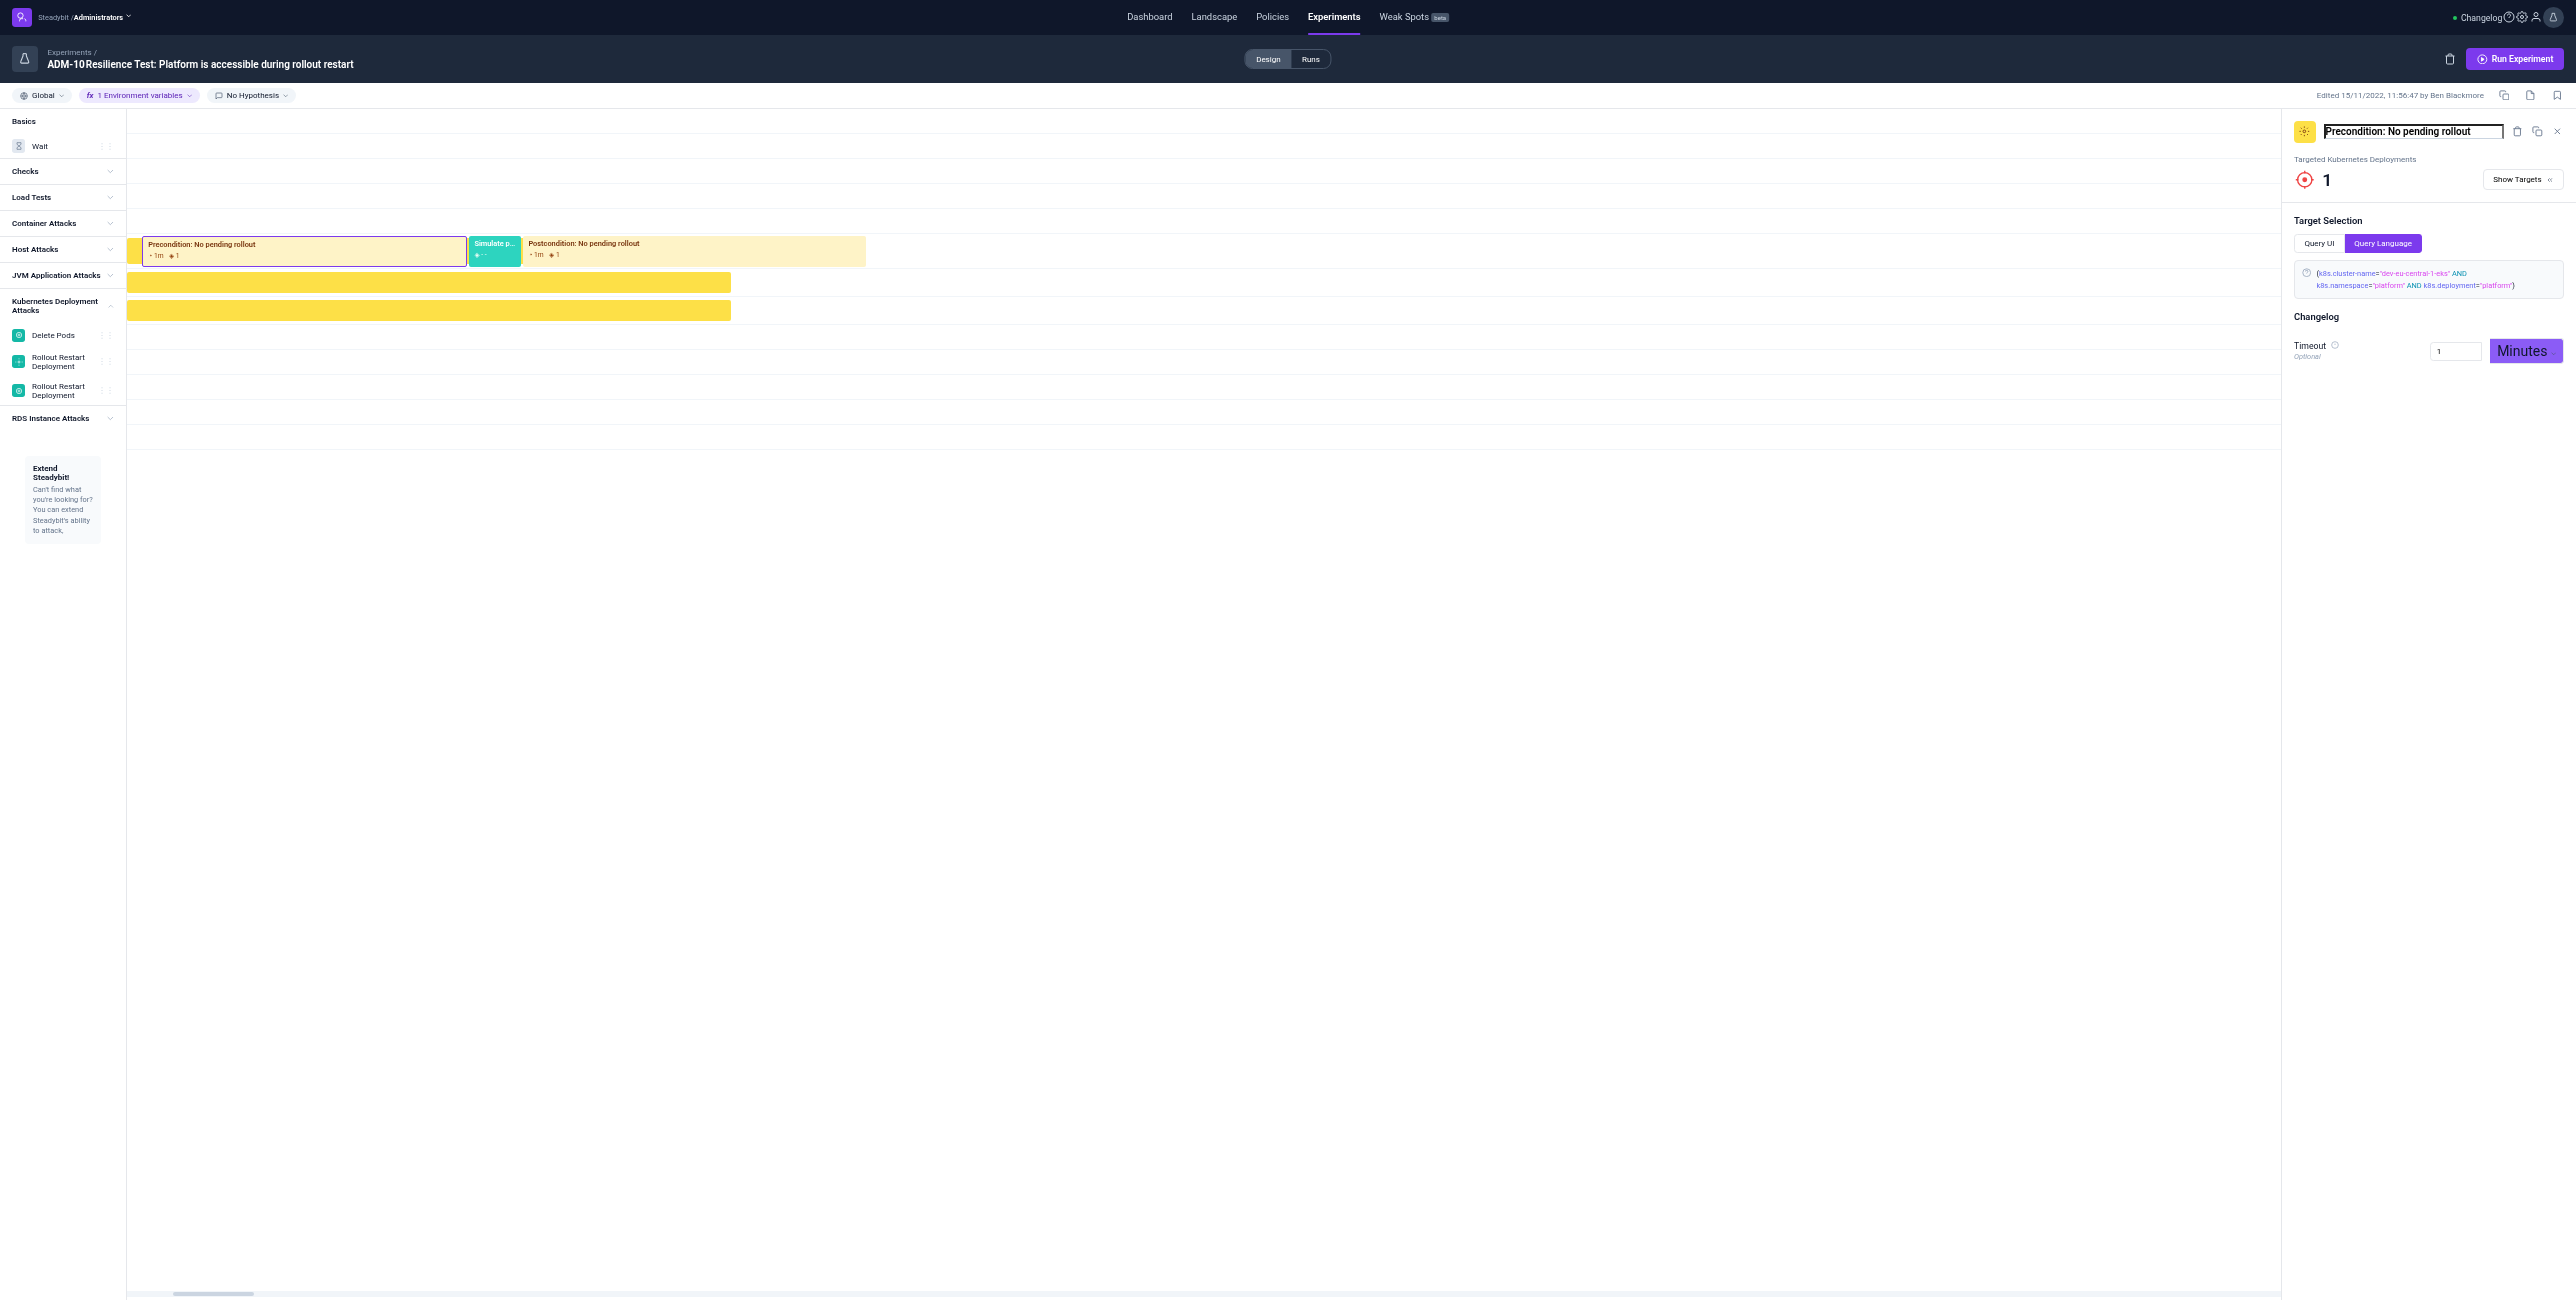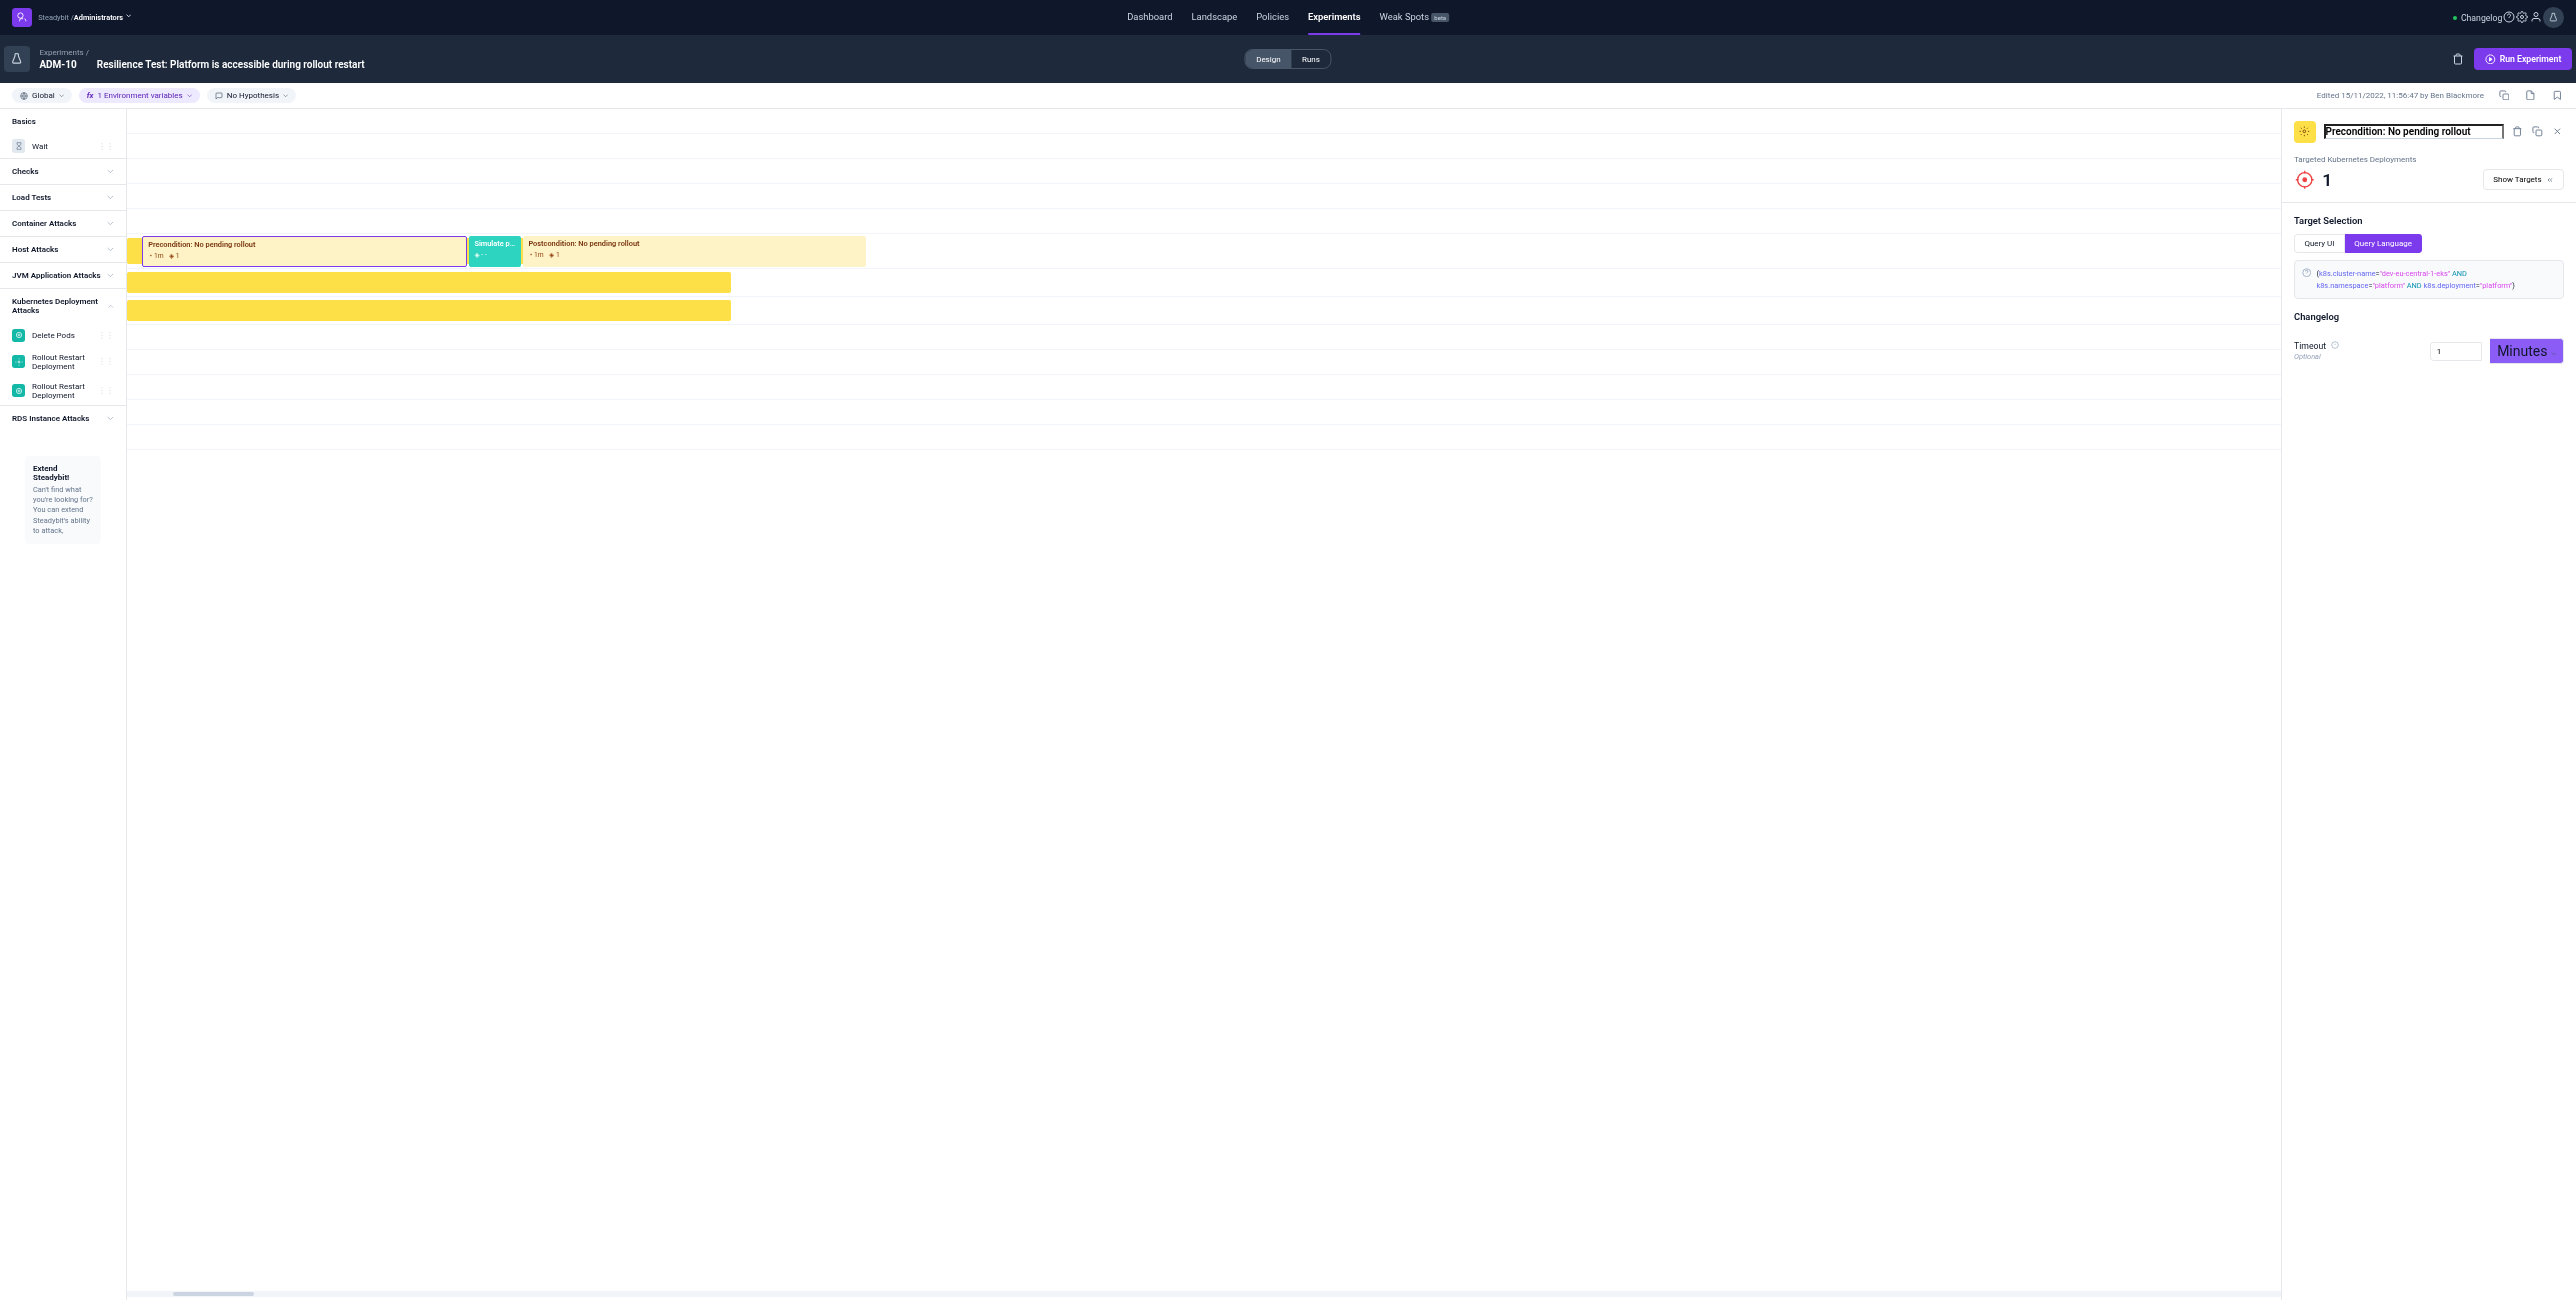--- a/index.html
+++ b/index.html
@@ -11,25 +11,25 @@
 .org-bottom{font-weight:600;display:flex;align-items:flex-start;gap:2.7px}
 .navmain{display:flex;gap:19px;margin-left:auto;margin-right:auto;position:absolute;left:50%;transform:translateX(-50%)}
 .navmain a{color:#cbd5e1;text-decoration:none;font-size:9.4px;padding:10.7px 0;cursor:pointer}
 .navmain a.active{color:#fff;border-bottom:2px solid #7c3aed;font-weight:600}
 .beta{background:#475569;font-size:6px;padding:0.7px 2.7px;border-radius:2px;margin-left:2.7px}
 .toprt{display:flex;align-items:center;margin-left:auto}
 .toprt span{color:#cbd5e1;font-size:8.7px}
 .icbtn{width:13.4px;height:13.4px;color:#cbd5e1;cursor:pointer;display:flex;align-items:center;justify-content:center}
 .avatar{width:21.5px;height:21.5px;background:#334155;border-radius:50%;display:flex;align-items:center;justify-content:center}
 
-.subhead{background:#1e293b;height:48px;display:flex;align-items:center;padding:0 4px;color:#fff}
+.subhead{background:#1e293b;height:48px;display:flex;align-items:center;padding:0 12px;color:#fff}
 .expico{width:26px;height:26px;background:#334155;border-radius:4px;display:flex;align-items:center;justify-content:center;margin-right:9.4px}
 .crumbs{font-size:8px;color:#94a3b8}
 .exptitle{font-size:10px;font-weight:600;margin-top:1.3px}
-.expid{font-weight:700;margin-right:20px}
+.expid{font-weight:700;margin-right:1px}
 .segctl{display:flex;border:0.7px solid #475569;border-radius:8px;overflow:hidden;position:absolute;left:50%;transform:translateX(-50%)}
 .segctl div{padding:4.7px 10.7px;font-size:8px;cursor:pointer}
 .segctl .on{background:#475569}
 .subrt{margin-left:auto;display:flex;align-items:center;gap:9.4px}
 .runbtn{background:#7c3aed;color:#fff;border:none;padding:6px 10.7px;border-radius:4px;font-weight:600;font-size:8.7px;display:flex;align-items:center;gap:4px;cursor:pointer}
 
 .toolbar{background:#fff;height:26px;display:flex;align-items:center;padding:0 12px;gap:6.7px;border-bottom:0.7px solid #e5e7eb}
 .pill{background:#f1f5f9;border-radius:9.4px;padding:3.4px 8px;font-size:8px;display:flex;align-items:center;gap:4px;cursor:pointer}
 .pill.env{background:#ede9fe;color:#5b21b6}
 .edited{margin-left:auto;color:#64748b;font-size:8px}

